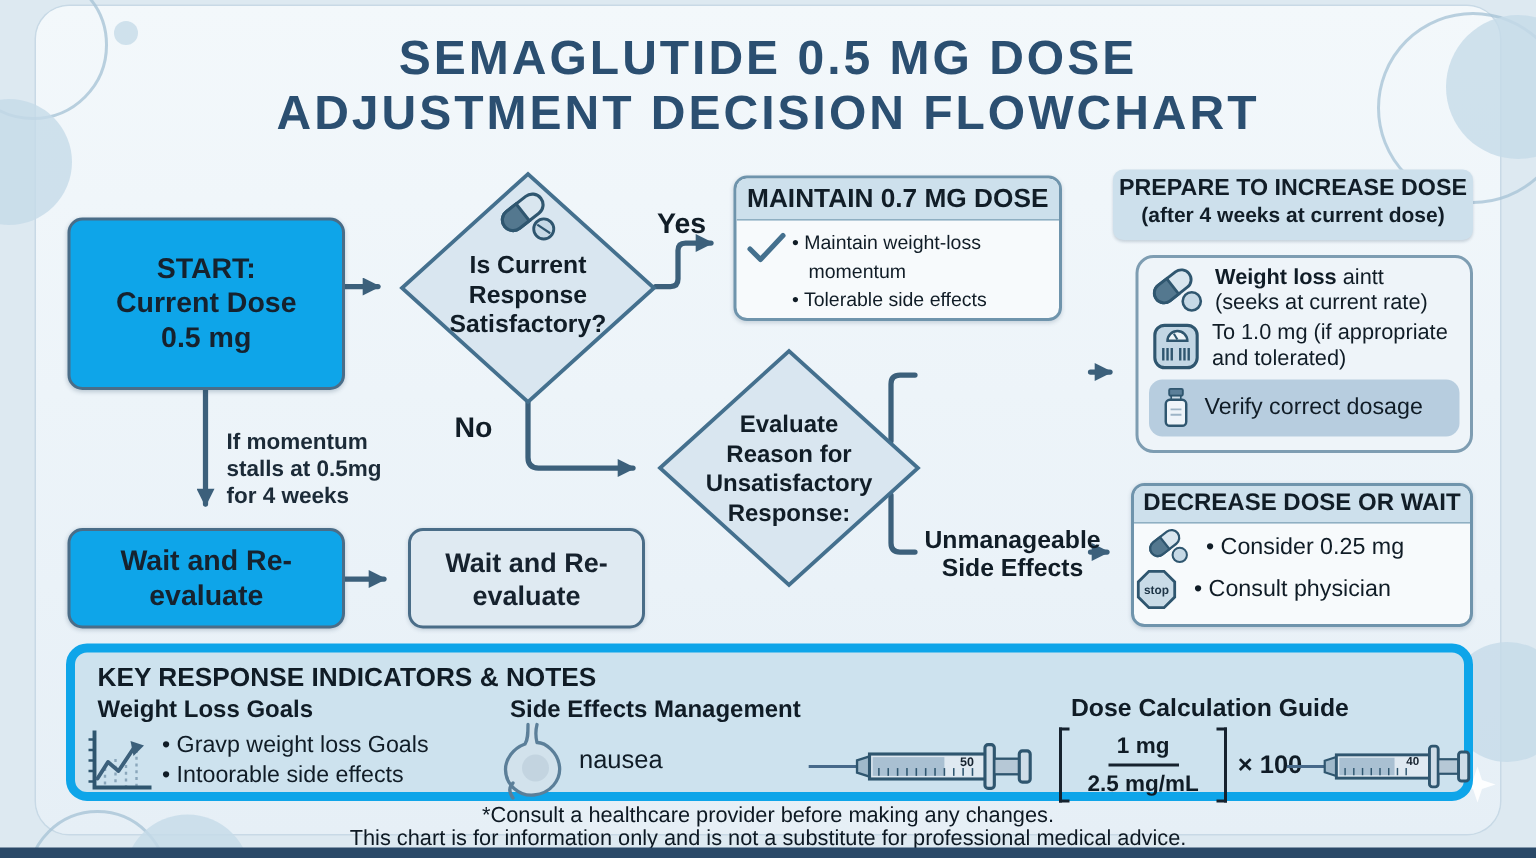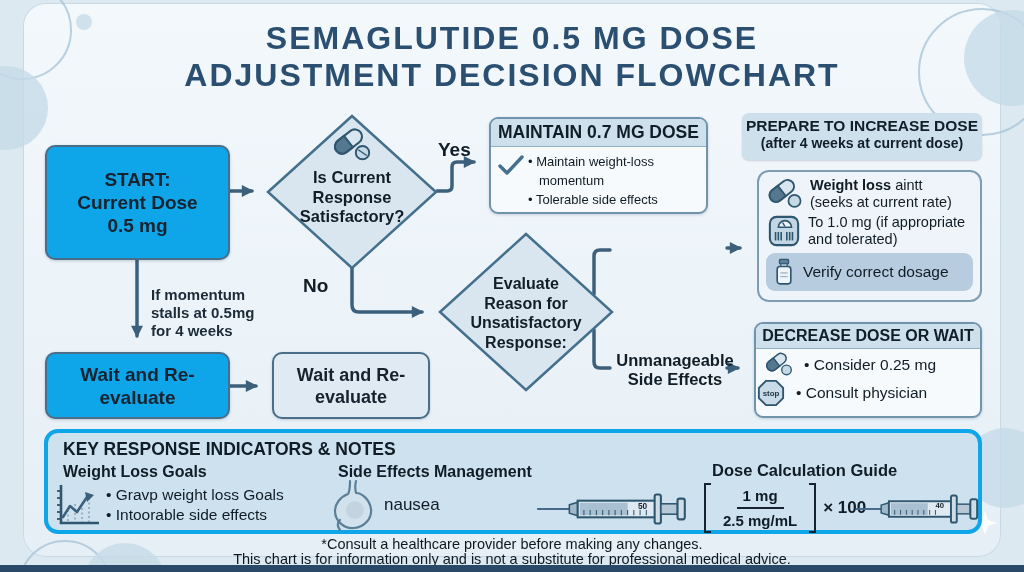--- a/index.html
+++ b/index.html
@@ -51,21 +51,21 @@
   .band{
     background:#cde0ec;border-radius:7px;text-align:center;font-weight:bold;color:#111d27;
     box-shadow:0 1px 2px rgba(40,70,100,.2);
   }
   .bullets{padding-left:11px;text-indent:-11px;}
   .dtext{position:absolute;z-index:3;text-align:center;font-weight:bold;color:#111d27;}
   .wire-label{position:absolute;z-index:3;font-weight:bold;color:#111d27;}
 
   .panel{
     position:absolute;left:44px;top:429px;width:938px;height:105px;z-index:3;
-    background:#cde2ee;border:4px solid #0ea5e9;border-radius:14px;box-sizing:border-box;
+    background:#cde2ee;border:6px solid #0ea5e9;border-radius:14px;box-sizing:border-box;
   }
   .panel .p-abs{position:absolute;}
 
   .formula{display:flex;align-items:center;}
   .bracket{width:7px;height:50px;box-sizing:border-box;}
   .bracket.l{border:2.5px solid #16222e;border-right:none;}
   .bracket.r{border:2.5px solid #16222e;border-left:none;}
   .frac{display:flex;flex-direction:column;align-items:center;padding:0 10px;font-weight:bold;font-size:15px;}
   .frac .num{padding:1px 6px 3px;border-bottom:2px solid #16222e;}
   .frac .den{padding:3px 2px 1px;}

